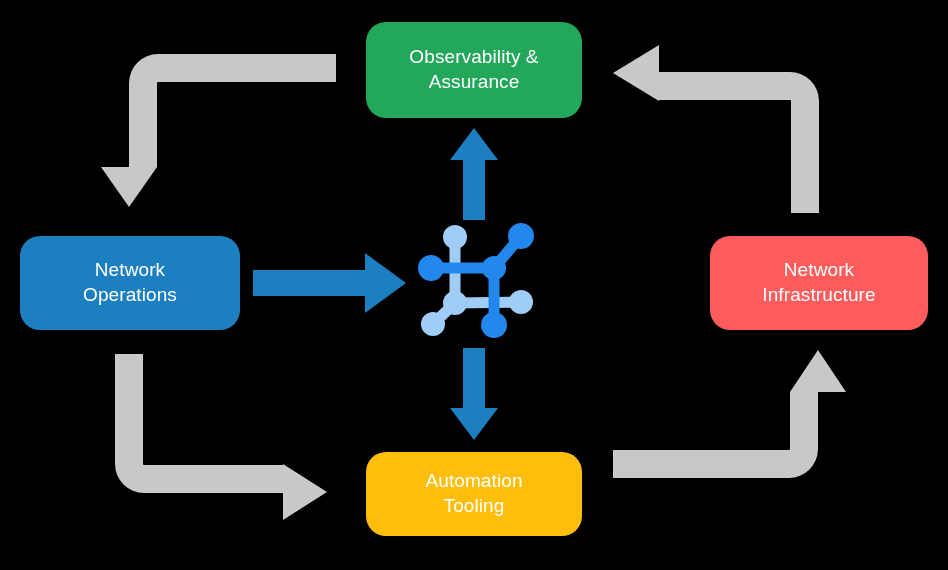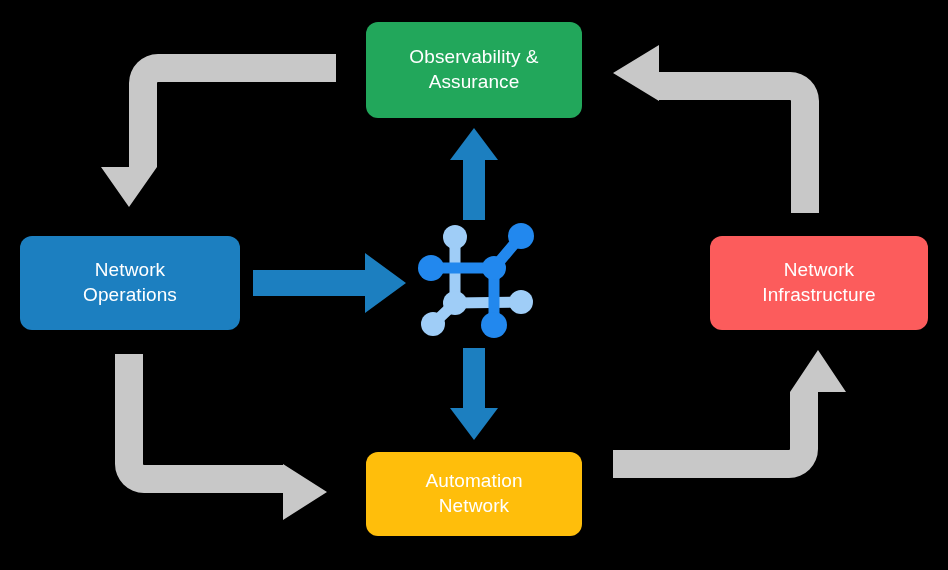--- a/index.html
+++ b/index.html
@@ -13,21 +13,21 @@
     height: 570px;
     background: #000000;
     overflow: hidden;
     font-family: "Liberation Sans", sans-serif;
   }
   .node-box {
     position: absolute;
     display: flex;
     align-items: center;
     justify-content: center;
-    border-radius: 12px;
+    border-radius: 20px;
     box-sizing: border-box;
     text-align: center;
   }
   .node-label {
     color: #ffffff;
     font-size: 19px;
     line-height: 1.30;
     font-weight: 400;
     letter-spacing: 0.1px;
     white-space: pre-line;
@@ -186,16 +186,16 @@
 Operations</span>
   </div>
 
   <div class="node-box" id="box-network-infrastructure">
     <span class="node-label">Network
 Infrastructure</span>
   </div>
 
   <div class="node-box" id="box-automation-tooling">
     <span class="node-label">Automation
-Network</span>
+Tooling</span>
   </div>
 
 </div>
 
 </body></html>

